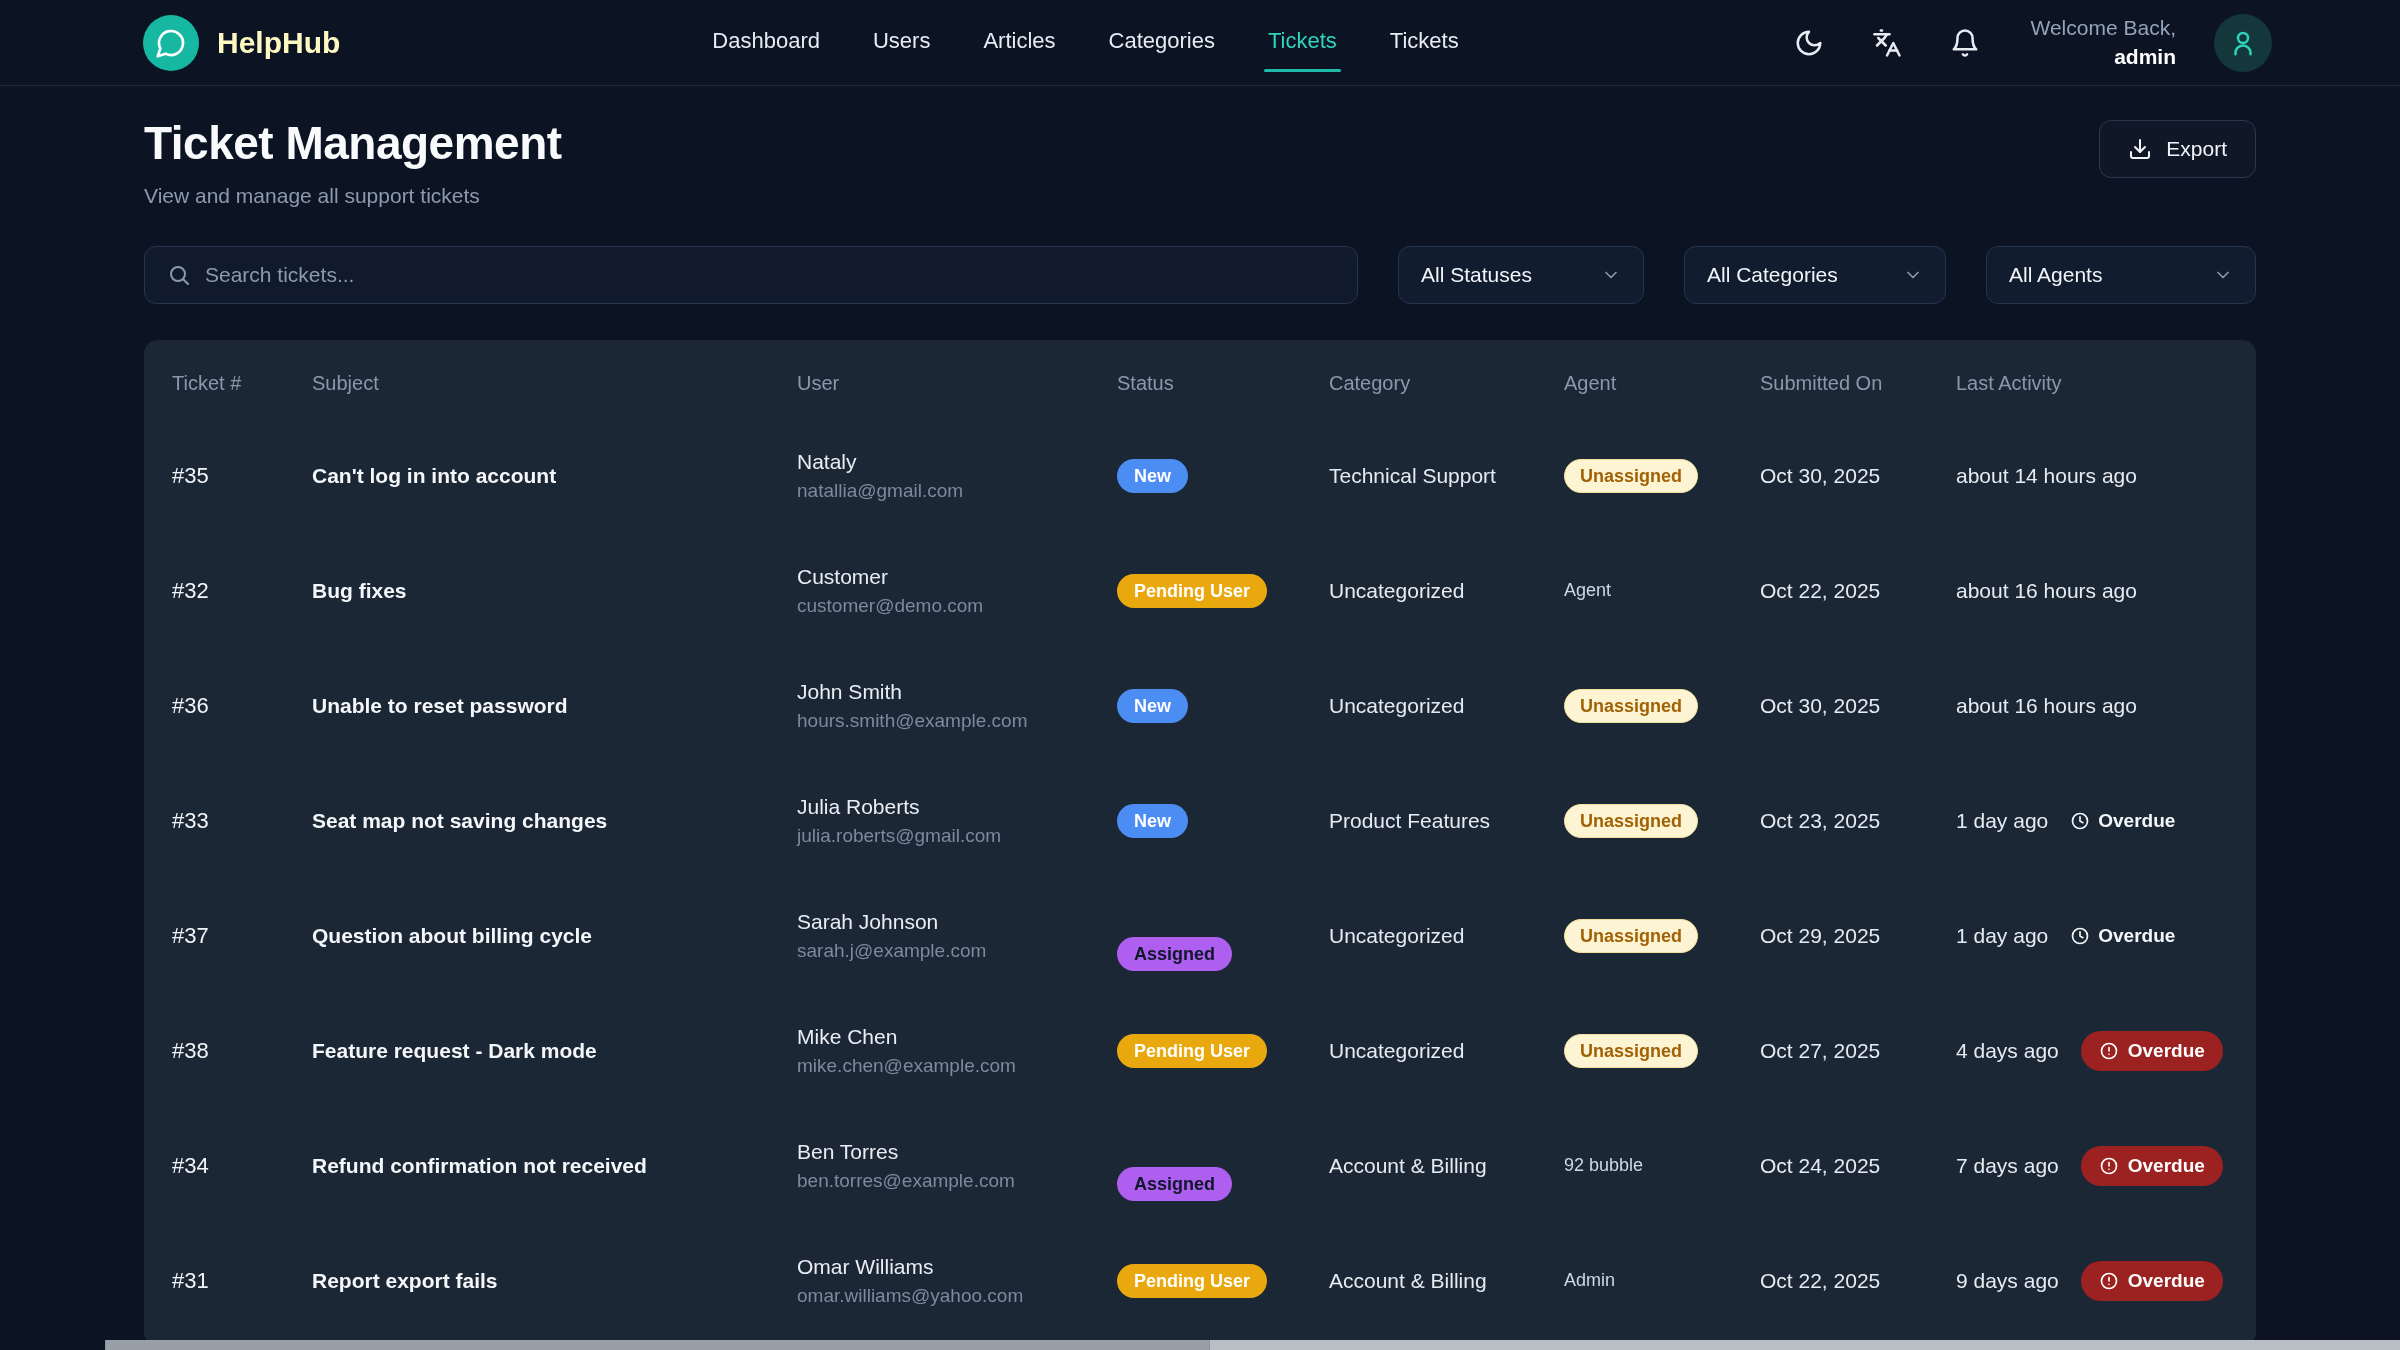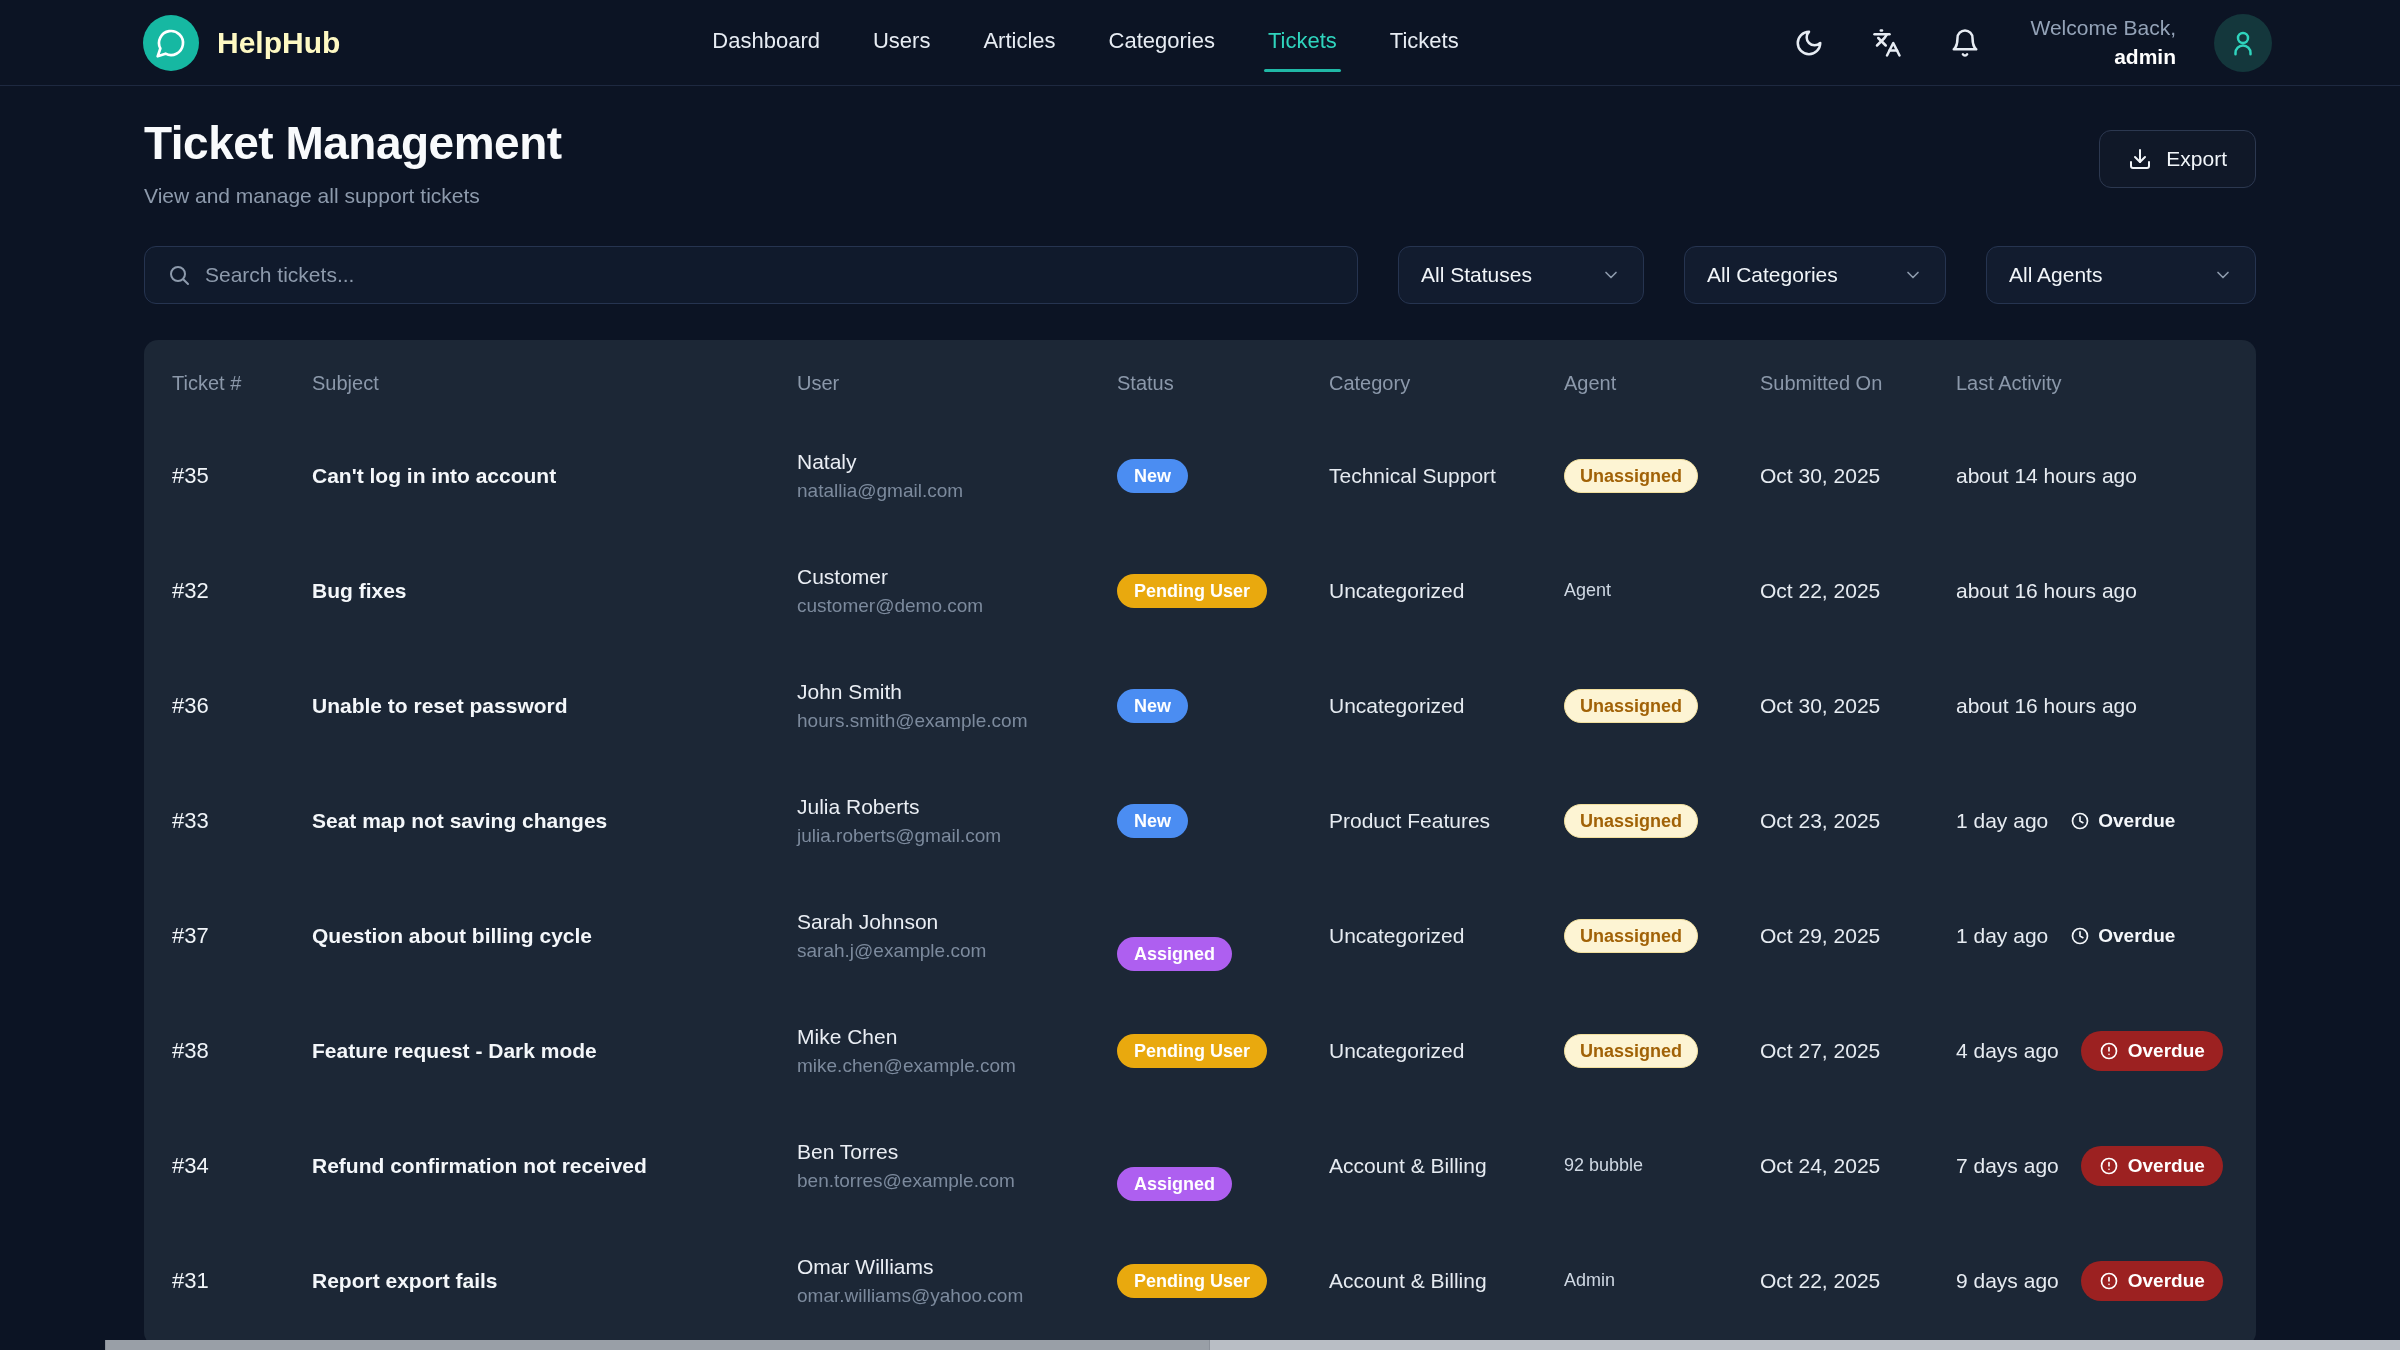--- a/index.html
+++ b/index.html
@@ -46,21 +46,21 @@
     width:58px; height:58px; border-radius:50%; background:#14373c;
     display:flex; align-items:center; justify-content:center; cursor:pointer;
   }
 
   
   .main { padding:0 144px; position:relative; }
   .page-head { margin-top:30px; position:relative; }
   .page-title { font-size:46px; font-weight:bold; color:#f8fafc; letter-spacing:-0.5px; }
   .page-sub { margin-top:14px; font-size:21px; color:#8d9aac; }
   .export-btn {
-    position:absolute; right:0; top:14px;
+    position:absolute; right:0; top:4px;
     display:flex; align-items:center; gap:14px;
     height:58px; padding:0 28px;
     border:1px solid #2c3850; border-radius:12px;
     background:rgba(255,255,255,0.02);
     color:#f1f5f9; font-size:21px; cursor:pointer;
   }
 
   
   .filters { display:flex; gap:40px; margin-top:38px; }
   .search-box {
@@ -105,21 +105,21 @@
   .last-cell { display:flex; align-items:center; gap:22px; }
   .rel { font-size:21px; color:#e6ebf1; }
 
   .badge {
     display:inline-flex; align-items:center; justify-content:center;
     font-size:18px; font-weight:bold; border-radius:999px;
     padding:8px 17px; line-height:1;
   }
   .b-new { background:#4b8df2; color:#ffffff; }
   .b-pending { background:#e9a90e; color:#ffffff; }
-  .b-assigned { background:#ae5ff0; color:#ffffff;margin-top:36px; }
+  .b-assigned { background:#ae5ff0; color:#0f172a;margin-top:36px; }
   .b-unassigned {
     background:#fdf4d3; color:#a16207;
     border:1.5px solid #f1df9d; padding:7px 15px;
   }
 
   .overdue-plain { display:inline-flex; align-items:center; gap:8px;
     color:#f4f7fa; font-size:19px; font-weight:bold; }
   .overdue-red {
     display:inline-flex; align-items:center; gap:9px;
     background:#9c2121; color:#ffffff; border-radius:999px;

